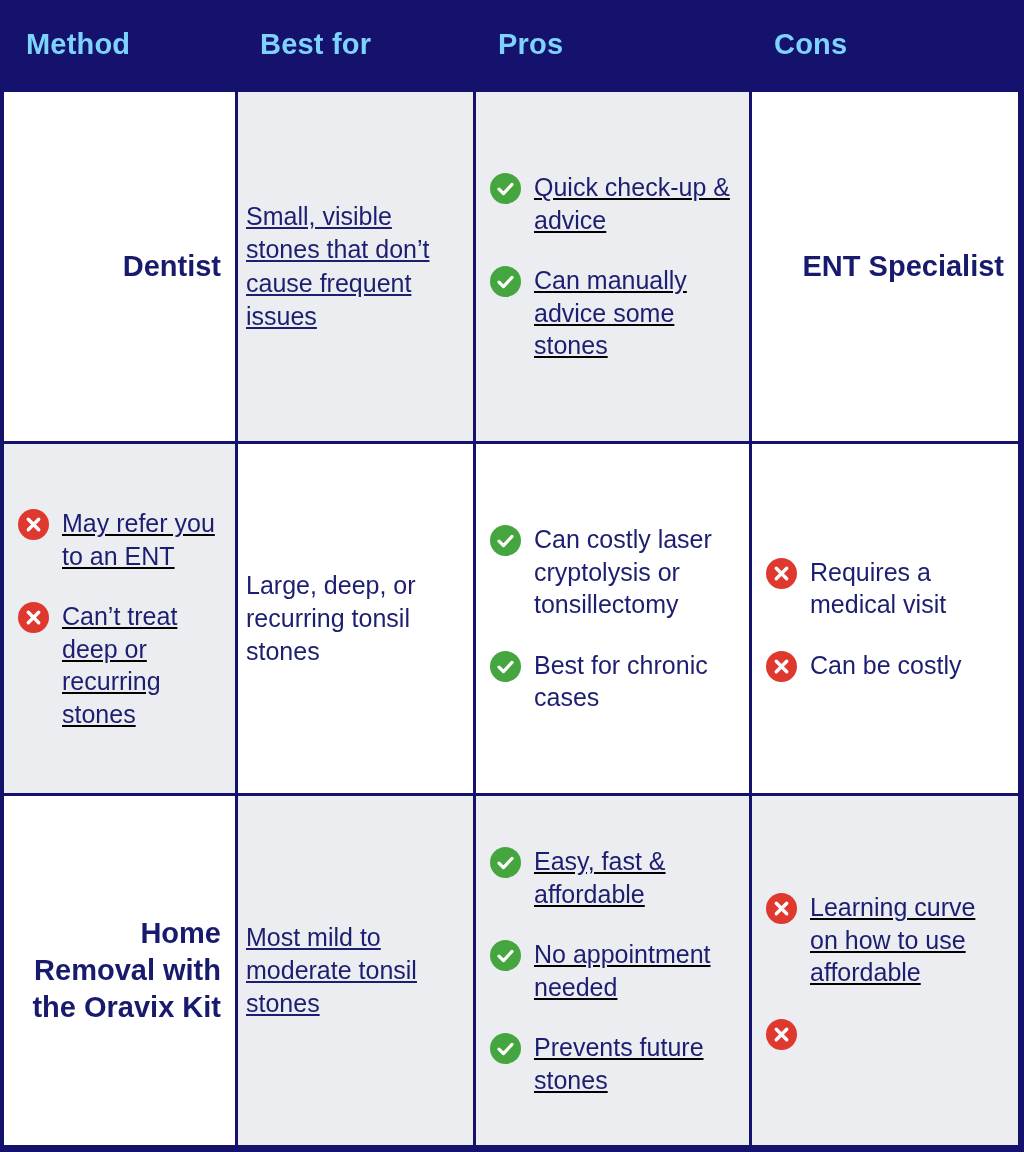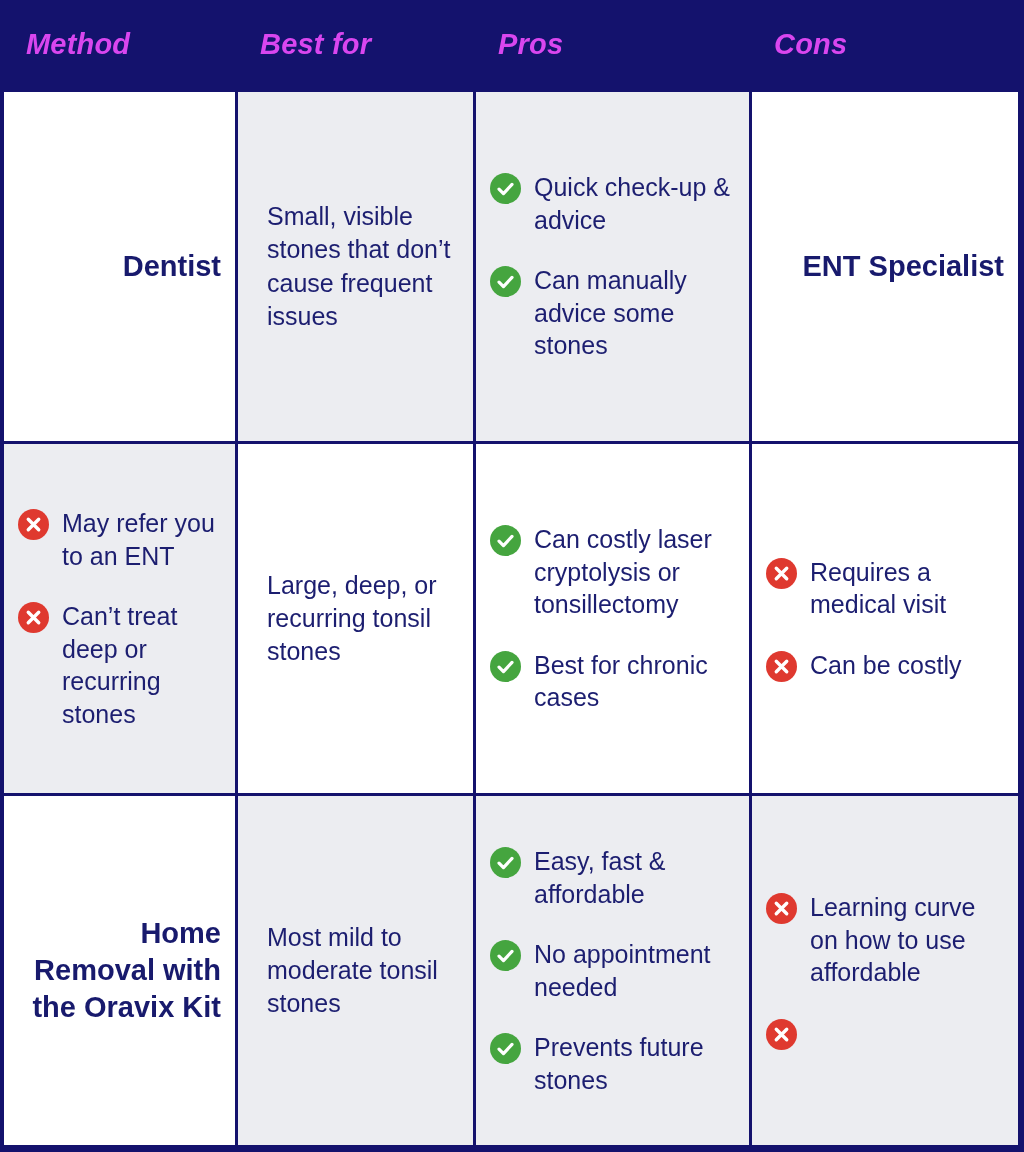--- a/index.html
+++ b/index.html
@@ -14,50 +14,49 @@
     height: 1152px;
     padding: 0 6px 7px 4px;
     background: #14126d;
     display: grid;
     grid-template-columns: 231px 235px 273px 1fr;
     grid-template-rows: 89px 349px 349px 349px;
     gap: 3px;
   }
   .th {
     background: #14126d;
-    color: #d946ef;
+    color: #7dd3fc;
     font-weight: 700;
     font-size: 29px;
     display: flex;
     align-items: center;
     padding-left: 22px;
     letter-spacing: 0.2px;
-    font-style: italic;
   }
   .cell {
     background: #ffffff;
     box-sizing: border-box;
     display: flex;
     flex-direction: column;
     justify-content: center;
   }
-  .cell.shaded { background: #ecedf1; }
+  .cell.shaded { background: #ecedf1; text-decoration: underline; }
   .method {
     font-weight: 700;
     font-size: 29px;
     line-height: 1.28;
     color: #181a6d;
     padding: 12px 14px 12px 22px;
     text-align: right;
   }
   .bestfor {
     font-size: 25px;
     line-height: 1.33;
     color: #1c1e70;
-    padding: 12px 14px 12px 29px;
+    padding: 12px 14px 12px 8px;
   }
   .list {
     gap: 28px;
     padding: 16px 10px 16px 14px;
   }
   .item {
     display: flex;
     align-items: flex-start;
   }
   .item .ico {

